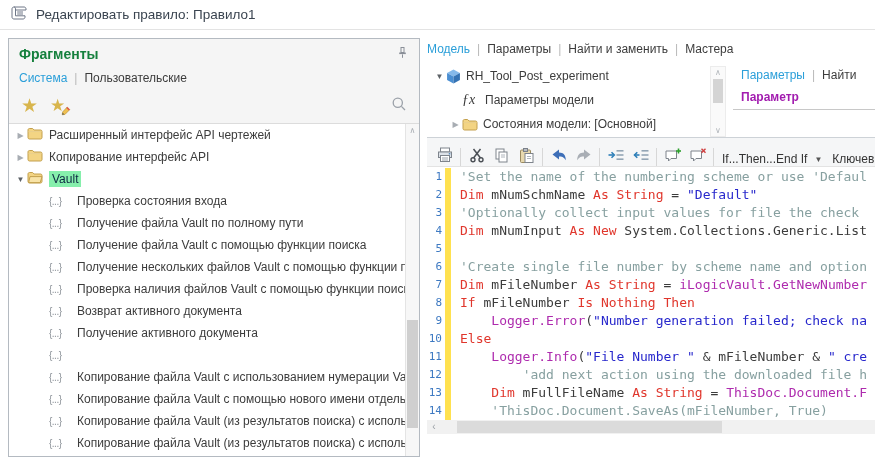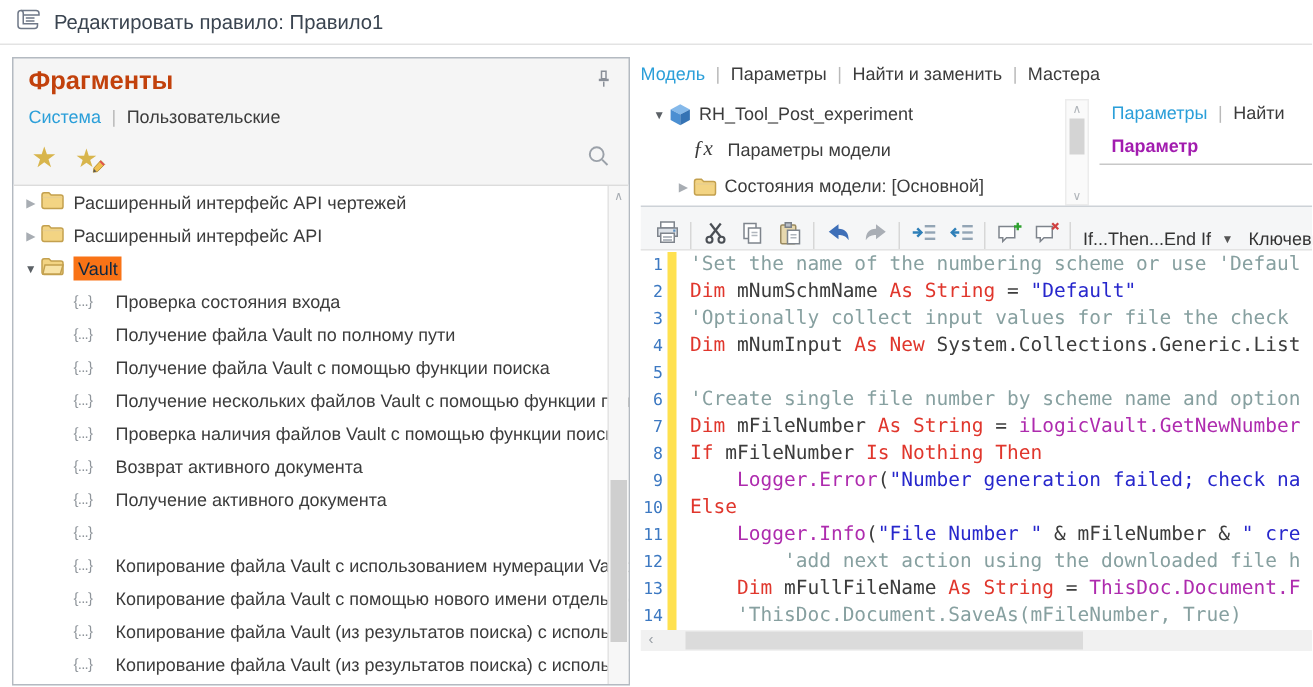--- a/index.html
+++ b/index.html
@@ -6,39 +6,39 @@
   #root{position:relative;width:875px;height:458px;background:#ffffff;overflow:hidden;
         font-family:"Liberation Sans",sans-serif;font-size:12px;color:#3c3c3c;cursor:default;}
   
   .titlebar{position:absolute;left:0;top:0;width:875px;height:30px;border-bottom:1px solid #e3e3e3;
             display:flex;align-items:center;padding-left:10px;box-sizing:border-box;background:#fff;}
   .wtitle{font-size:13.5px;color:#3a4450;margin-left:8px;}
   
   .fragpanel{position:absolute;left:8px;top:38px;width:412px;height:419px;border:1px solid #b4bac1;
              background:#f5f5f5;box-sizing:border-box;overflow:hidden;}
   .frag-header{height:26px;display:flex;align-items:center;padding:2px 10px 0 10px;}
-  .frag-title{font-weight:bold;color:#c2410c;font-size:17px;}
+  .frag-title{font-weight:bold;color:#15803d;font-size:14px;}
   .pin{margin-left:auto;}
   .frag-tabs{height:22px;display:flex;align-items:center;padding-left:10px;}
   .frag-stars{height:32px;display:flex;align-items:center;padding:0 12px;}
   .star1{font-size:19px;color:#d8b54c;line-height:1;}
   .star2{font-size:17px;color:#d8b54c;line-height:1;margin-left:12px;position:relative;}
   .star2 svg{position:absolute;right:-6px;bottom:-2px;}
   .searchwrap{margin-left:auto;}
   .tabsep{color:#b9b9b9;margin:0 7px;}
   .tab-active{color:#2b9fd9;}
   .tab-idle{color:#3c3c3c;}
   .frag-tree{position:absolute;left:0;right:0;top:84px;bottom:0;background:#fff;border-top:1px solid #dcdcdc;overflow:hidden;}
   .trow{height:22px;display:flex;align-items:center;white-space:nowrap;overflow:hidden;}
   .exp{width:13px;flex:none;font-size:8px;color:#a8adb3;text-align:center;margin-left:5px;}
   .exp-open{color:#5c6166;}
   .fico{flex:none;margin-right:6px;}
   .sn-ico{flex:none;width:24px;margin-left:40px;margin-right:4px;color:#8f959b;font-size:10px;letter-spacing:-0.5px;}
   .tlabel{white-space:nowrap;}
-  .tlabel.sel{background:#f97316;color:#0c2742;padding:1px 3px;}
+  .tlabel.sel{background:#86efac;color:#0c2742;padding:1px 3px;}
   .frag-sb{position:absolute;right:0;top:0;width:13px;height:100%;background:#f7f7f7;border-left:1px solid #e4e4e4;}
   .frag-sb .up{position:absolute;top:2px;left:0;right:0;text-align:center;font-size:8px;color:#a8adb3;}
   .frag-sb .thumb{position:absolute;left:1px;right:1px;top:196px;height:108px;background:#cfcfcf;}
   
   .rr{position:absolute;left:427px;top:38px;width:448px;height:420px;overflow:hidden;background:#fff;}
   .mtabs{height:22px;display:flex;align-items:center;}
   .mtree{position:absolute;left:0;top:26px;width:283px;height:73px;overflow:hidden;}
   .mrow{height:24px;display:flex;align-items:center;white-space:nowrap;}
   .mrow .exp{margin-left:4px;}
   .fx{font-family:"Liberation Serif",serif;font-style:italic;font-size:14px;color:#3a3a3a;width:18px;text-align:center;flex:none;}
@@ -125,21 +125,21 @@
   <line x1="1.5" y1="4.6" x2="14.5" y2="4.6" stroke="#e9cf8e"></line>
 </svg></span>
           <span class="tlabel">Расширенный интерфейс API чертежей</span>
         </div>
         <div class="trow">
           <span class="exp">▶</span>
           <span class="fico"><svg width="16" height="13" viewBox="0 0 16 13">
   <path d="M1 3 C1 2.2 1.6 1.5 2.4 1.5 L5.6 1.5 L7.1 3 L13.6 3 C14.4 3 15 3.6 15 4.4 L15 10.6 C15 11.4 14.4 12 13.6 12 L2.4 12 C1.6 12 1 11.4 1 10.6 Z" fill="#f3d483" stroke="#c3a04e"></path>
   <line x1="1.5" y1="4.6" x2="14.5" y2="4.6" stroke="#e9cf8e"></line>
 </svg></span>
-          <span class="tlabel">Расширенный интерфейс API</span>
+          <span class="tlabel">Копирование интерфейс API</span>
         </div>
         <div class="trow">
           <span class="exp exp-open">▼</span>
           <span class="fico"><svg width="16" height="13" viewBox="0 0 16 13">
   <path d="M1 3 C1 2.2 1.6 1.5 2.4 1.5 L5.6 1.5 L7.1 3 L13.6 3 C14.4 3 15 3.6 15 4.4 L15 10.6 C15 11.4 14.4 12 13.6 12 L2.4 12 C1.6 12 1 11.4 1 10.6 Z" fill="#f3d483" stroke="#c3a04e"></path>
   <path d="M3 5.6 L15 5.6 L13.2 11.6 L1.6 11.6 Z" fill="#f8e3a6" stroke="#c3a04e"></path>
 </svg></span>
           <span class="tlabel sel">Vault</span>
         </div>
         <div class="trow">

